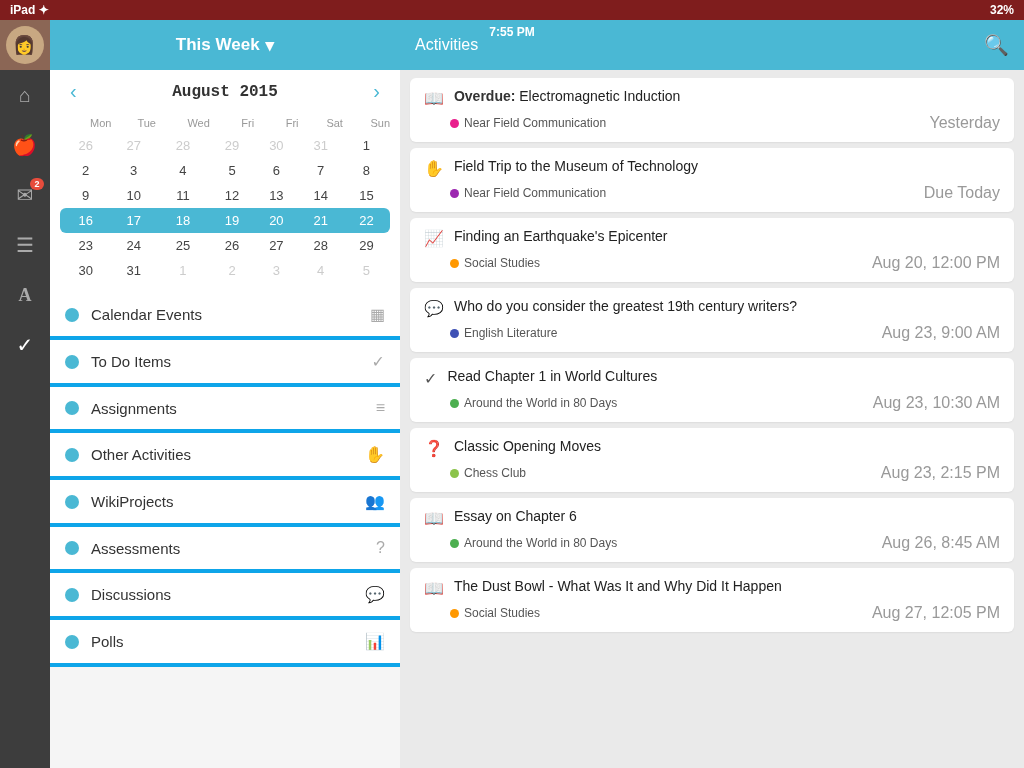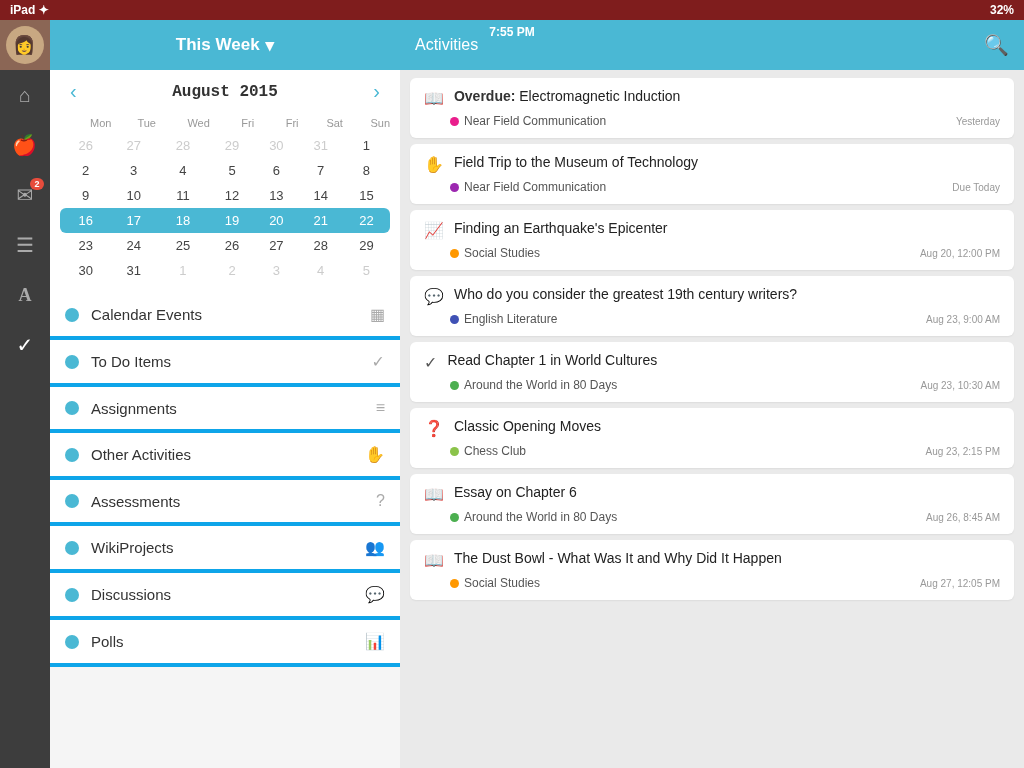--- a/index.html
+++ b/index.html
@@ -284,21 +284,21 @@
       font-size: 12px;
       color: #555;
     }
     .tag-dot {
       width: 9px;
       height: 9px;
       border-radius: 50%;
       flex-shrink: 0;
     }
     .activity-date {
-      font-size: 10px;
+      font-size: 16px;
       color: #999;
     }
   </style>
 </head>
 <body>
 
 <div class="status-bar">
   <div class="status-left">
     <span>iPad ✦</span>
   </div>
@@ -438,27 +438,27 @@
         <span class="filter-label">Assignments</span>
         <span class="filter-icon">≡</span>
       </div>
       <div class="filter-item">
         <div class="filter-dot"></div>
         <span class="filter-label">Other Activities</span>
         <span class="filter-icon">✋</span>
       </div>
       <div class="filter-item">
         <div class="filter-dot"></div>
+        <span class="filter-label">WikiProjects</span>
+        <span class="filter-icon">👥</span>
+      </div>
+      <div class="filter-item">
+        <div class="filter-dot"></div>
         <span class="filter-label">Assessments</span>
         <span class="filter-icon">?</span>
-      </div>
-      <div class="filter-item">
-        <div class="filter-dot"></div>
-        <span class="filter-label">WikiProjects</span>
-        <span class="filter-icon">👥</span>
       </div>
       <div class="filter-item">
         <div class="filter-dot"></div>
         <span class="filter-label">Discussions</span>
         <span class="filter-icon">💬</span>
       </div>
       <div class="filter-item">
         <div class="filter-dot"></div>
         <span class="filter-label">Polls</span>
         <span class="filter-icon">📊</span>

